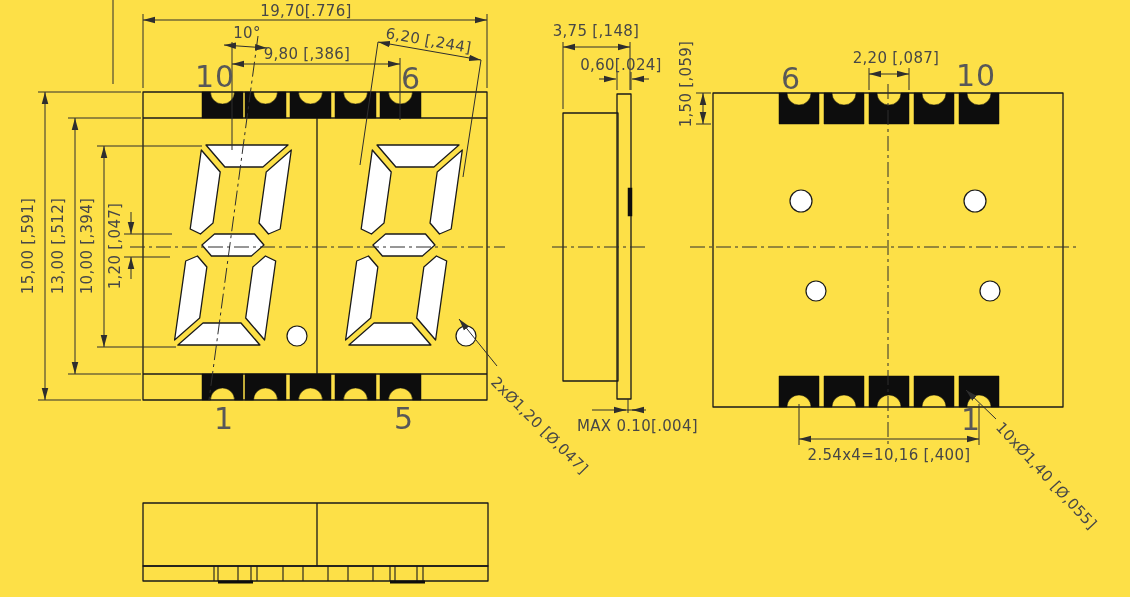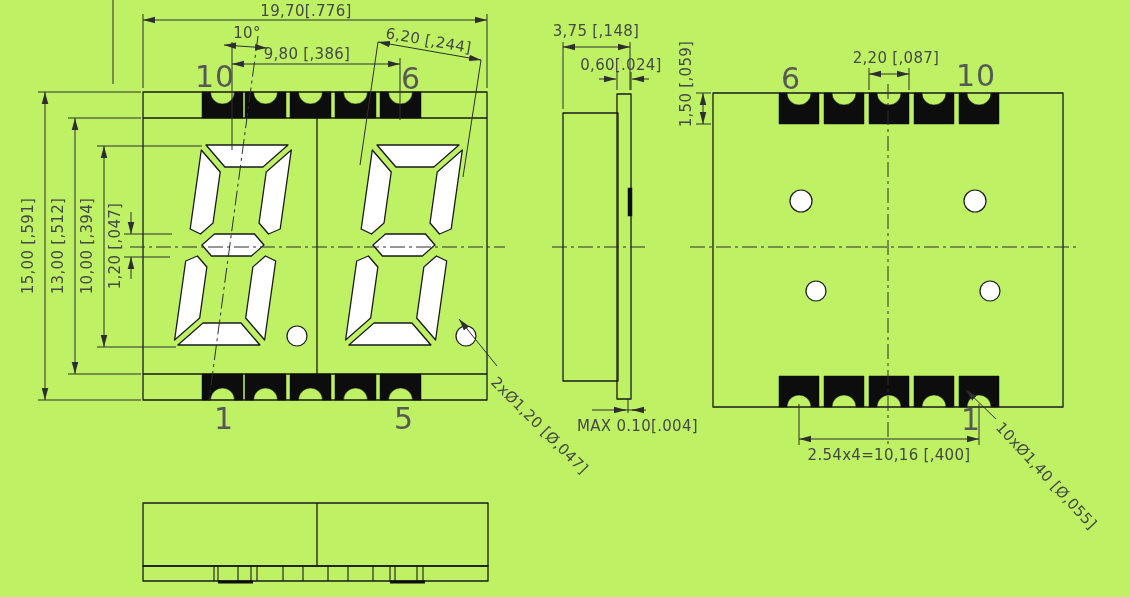--- a/index.html
+++ b/index.html
@@ -1,16 +1,16 @@
 <!DOCTYPE html>
 <html><head>
 <meta charset="utf-8">
 <style>
   html,body{margin:0;padding:0;background:#ffffff;}
-  .canvas{width:1130px;height:597px;background:#bef264;overflow:hidden;position:relative;}
+  .canvas{width:1130px;height:597px;background:#fde047;overflow:hidden;position:relative;}
   svg{display:block;}
   
   .obj{stroke:#1a1a1a;stroke-width:1.3;fill:none;stroke-linejoin:round;}
   .objfill{fill:#0d0d0d;stroke:#0d0d0d;stroke-width:0.5;}
   
   .dim{stroke:#2e2e2e;stroke-width:1;fill:none;}
   .cl{stroke:#2e2e2e;stroke-width:1;fill:none;stroke-dasharray:15 4 3 4;}
   .seg{fill:#ffffff;stroke:#1a1a1a;stroke-width:1.3;stroke-linejoin:round;}
   .hole{fill:#ffffff;stroke:#1a1a1a;stroke-width:1.2;}
   text{font-family:"DejaVu Sans","Liberation Sans",sans-serif;fill:#474747;}

